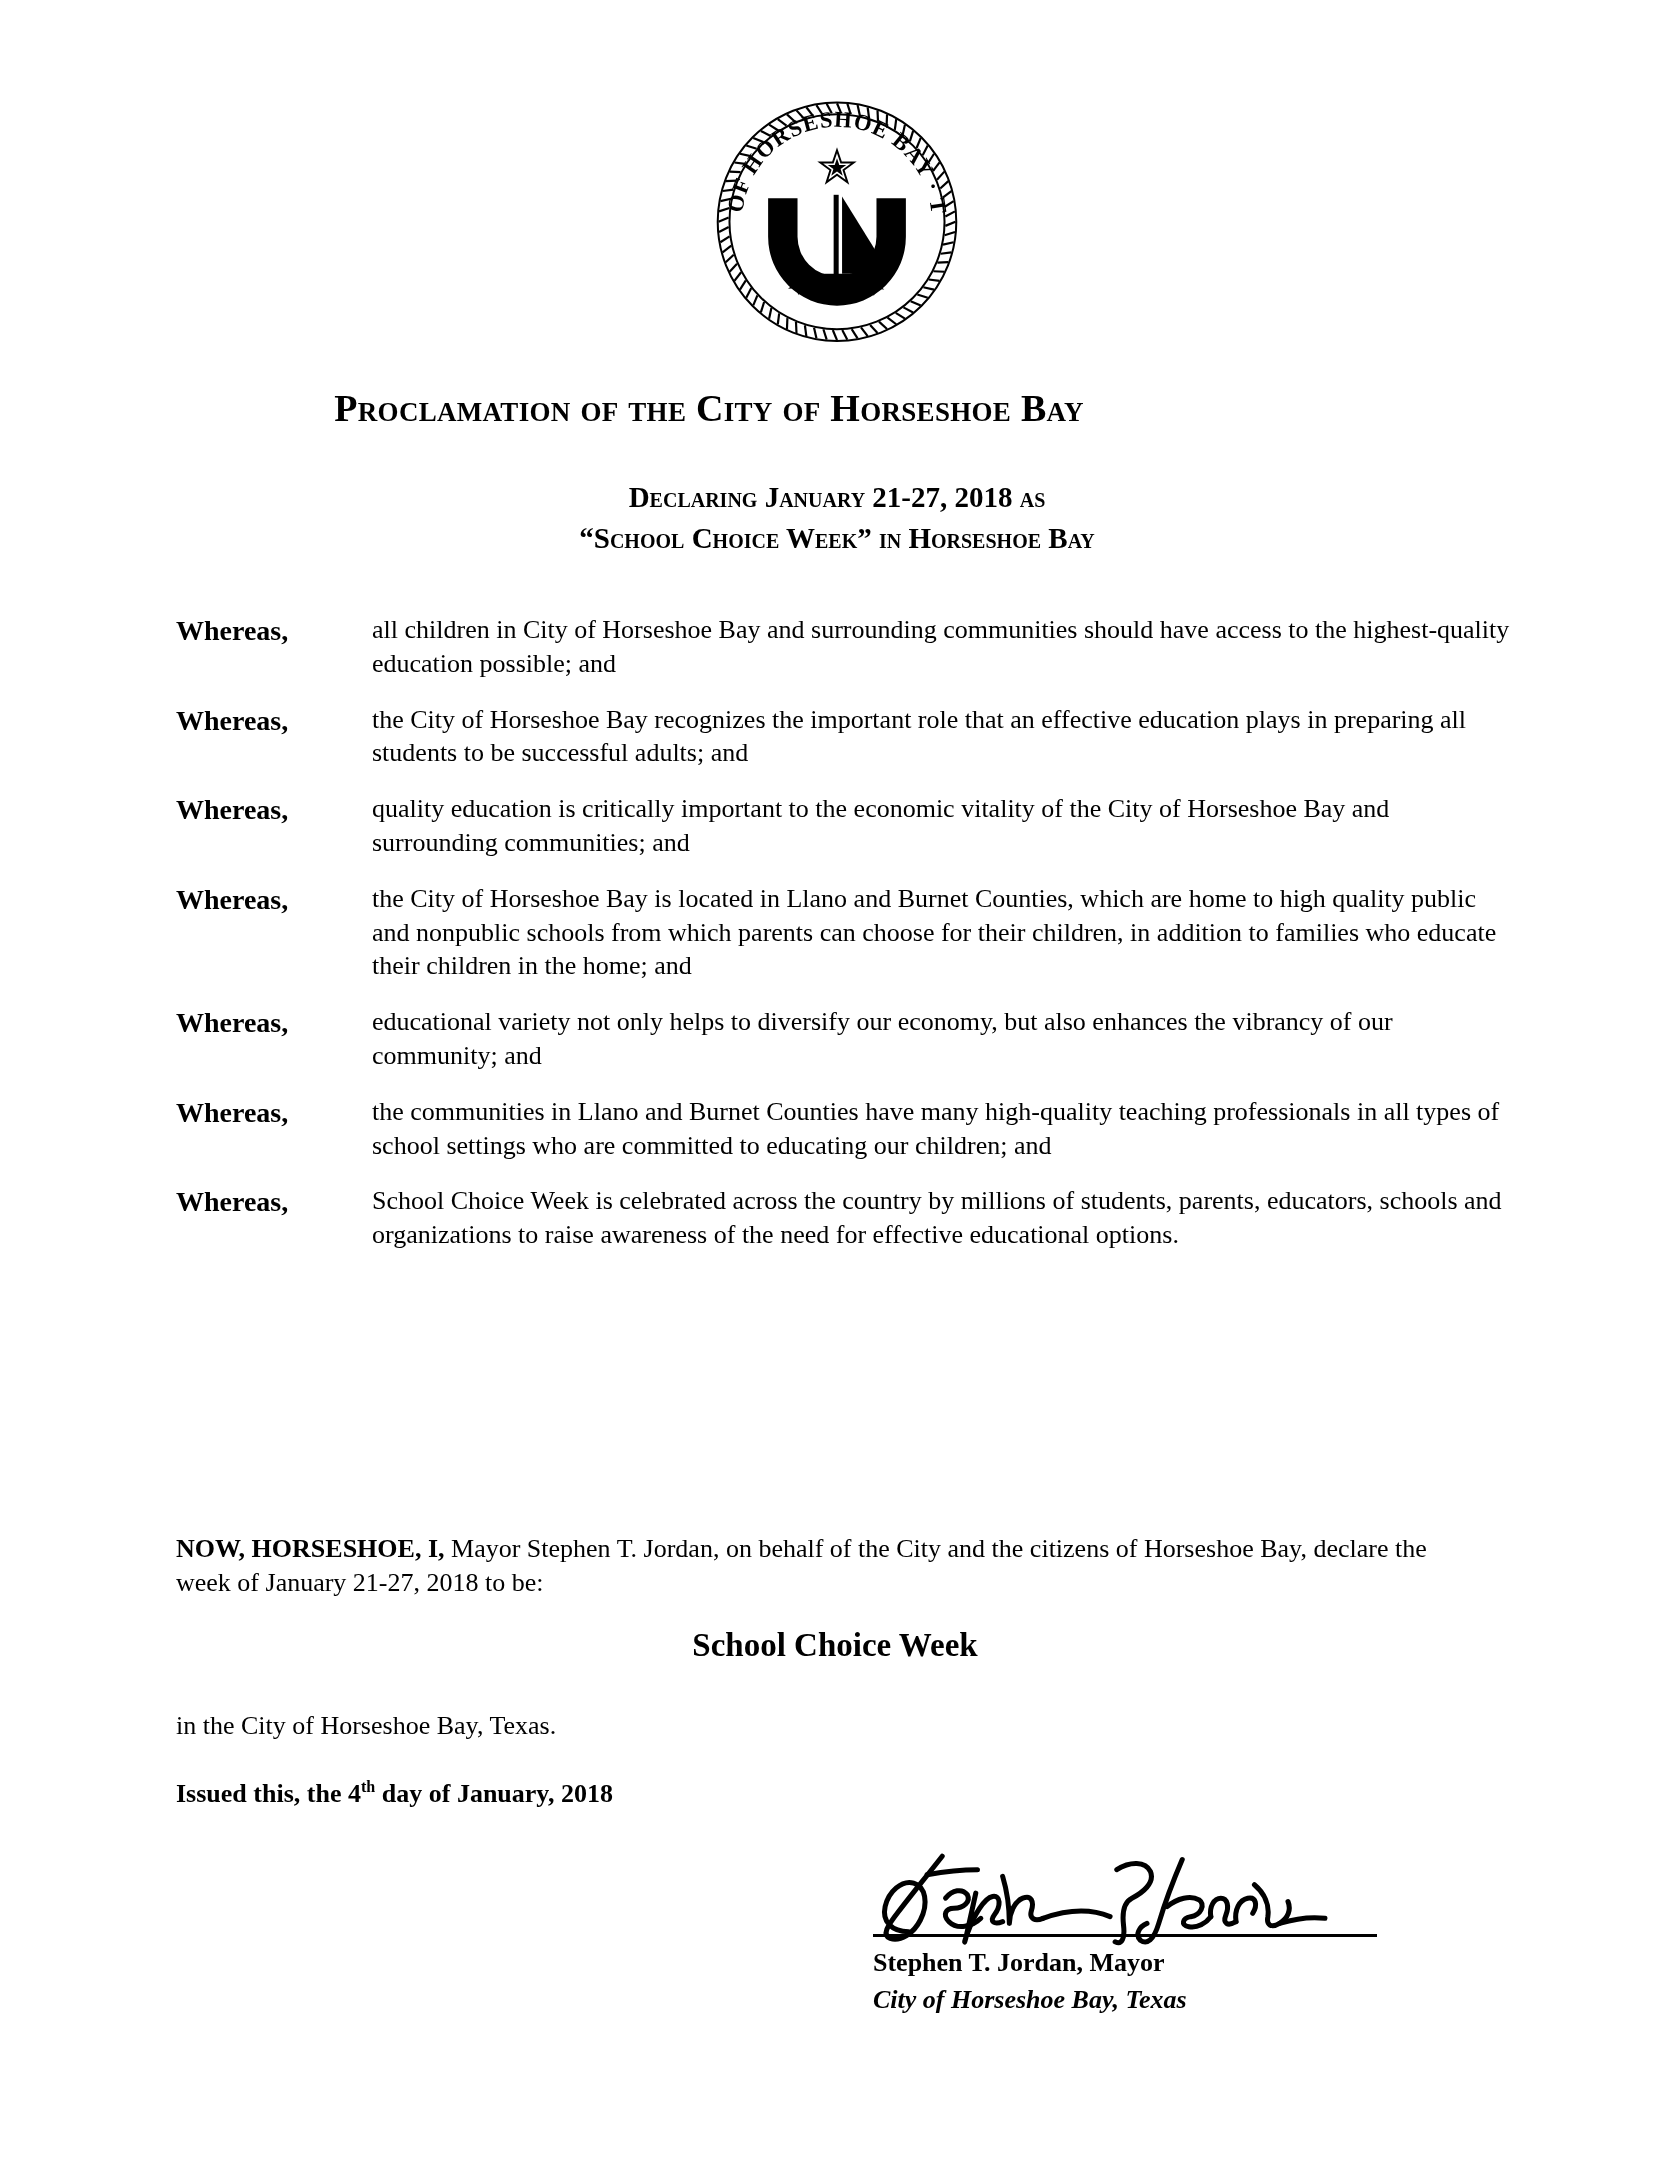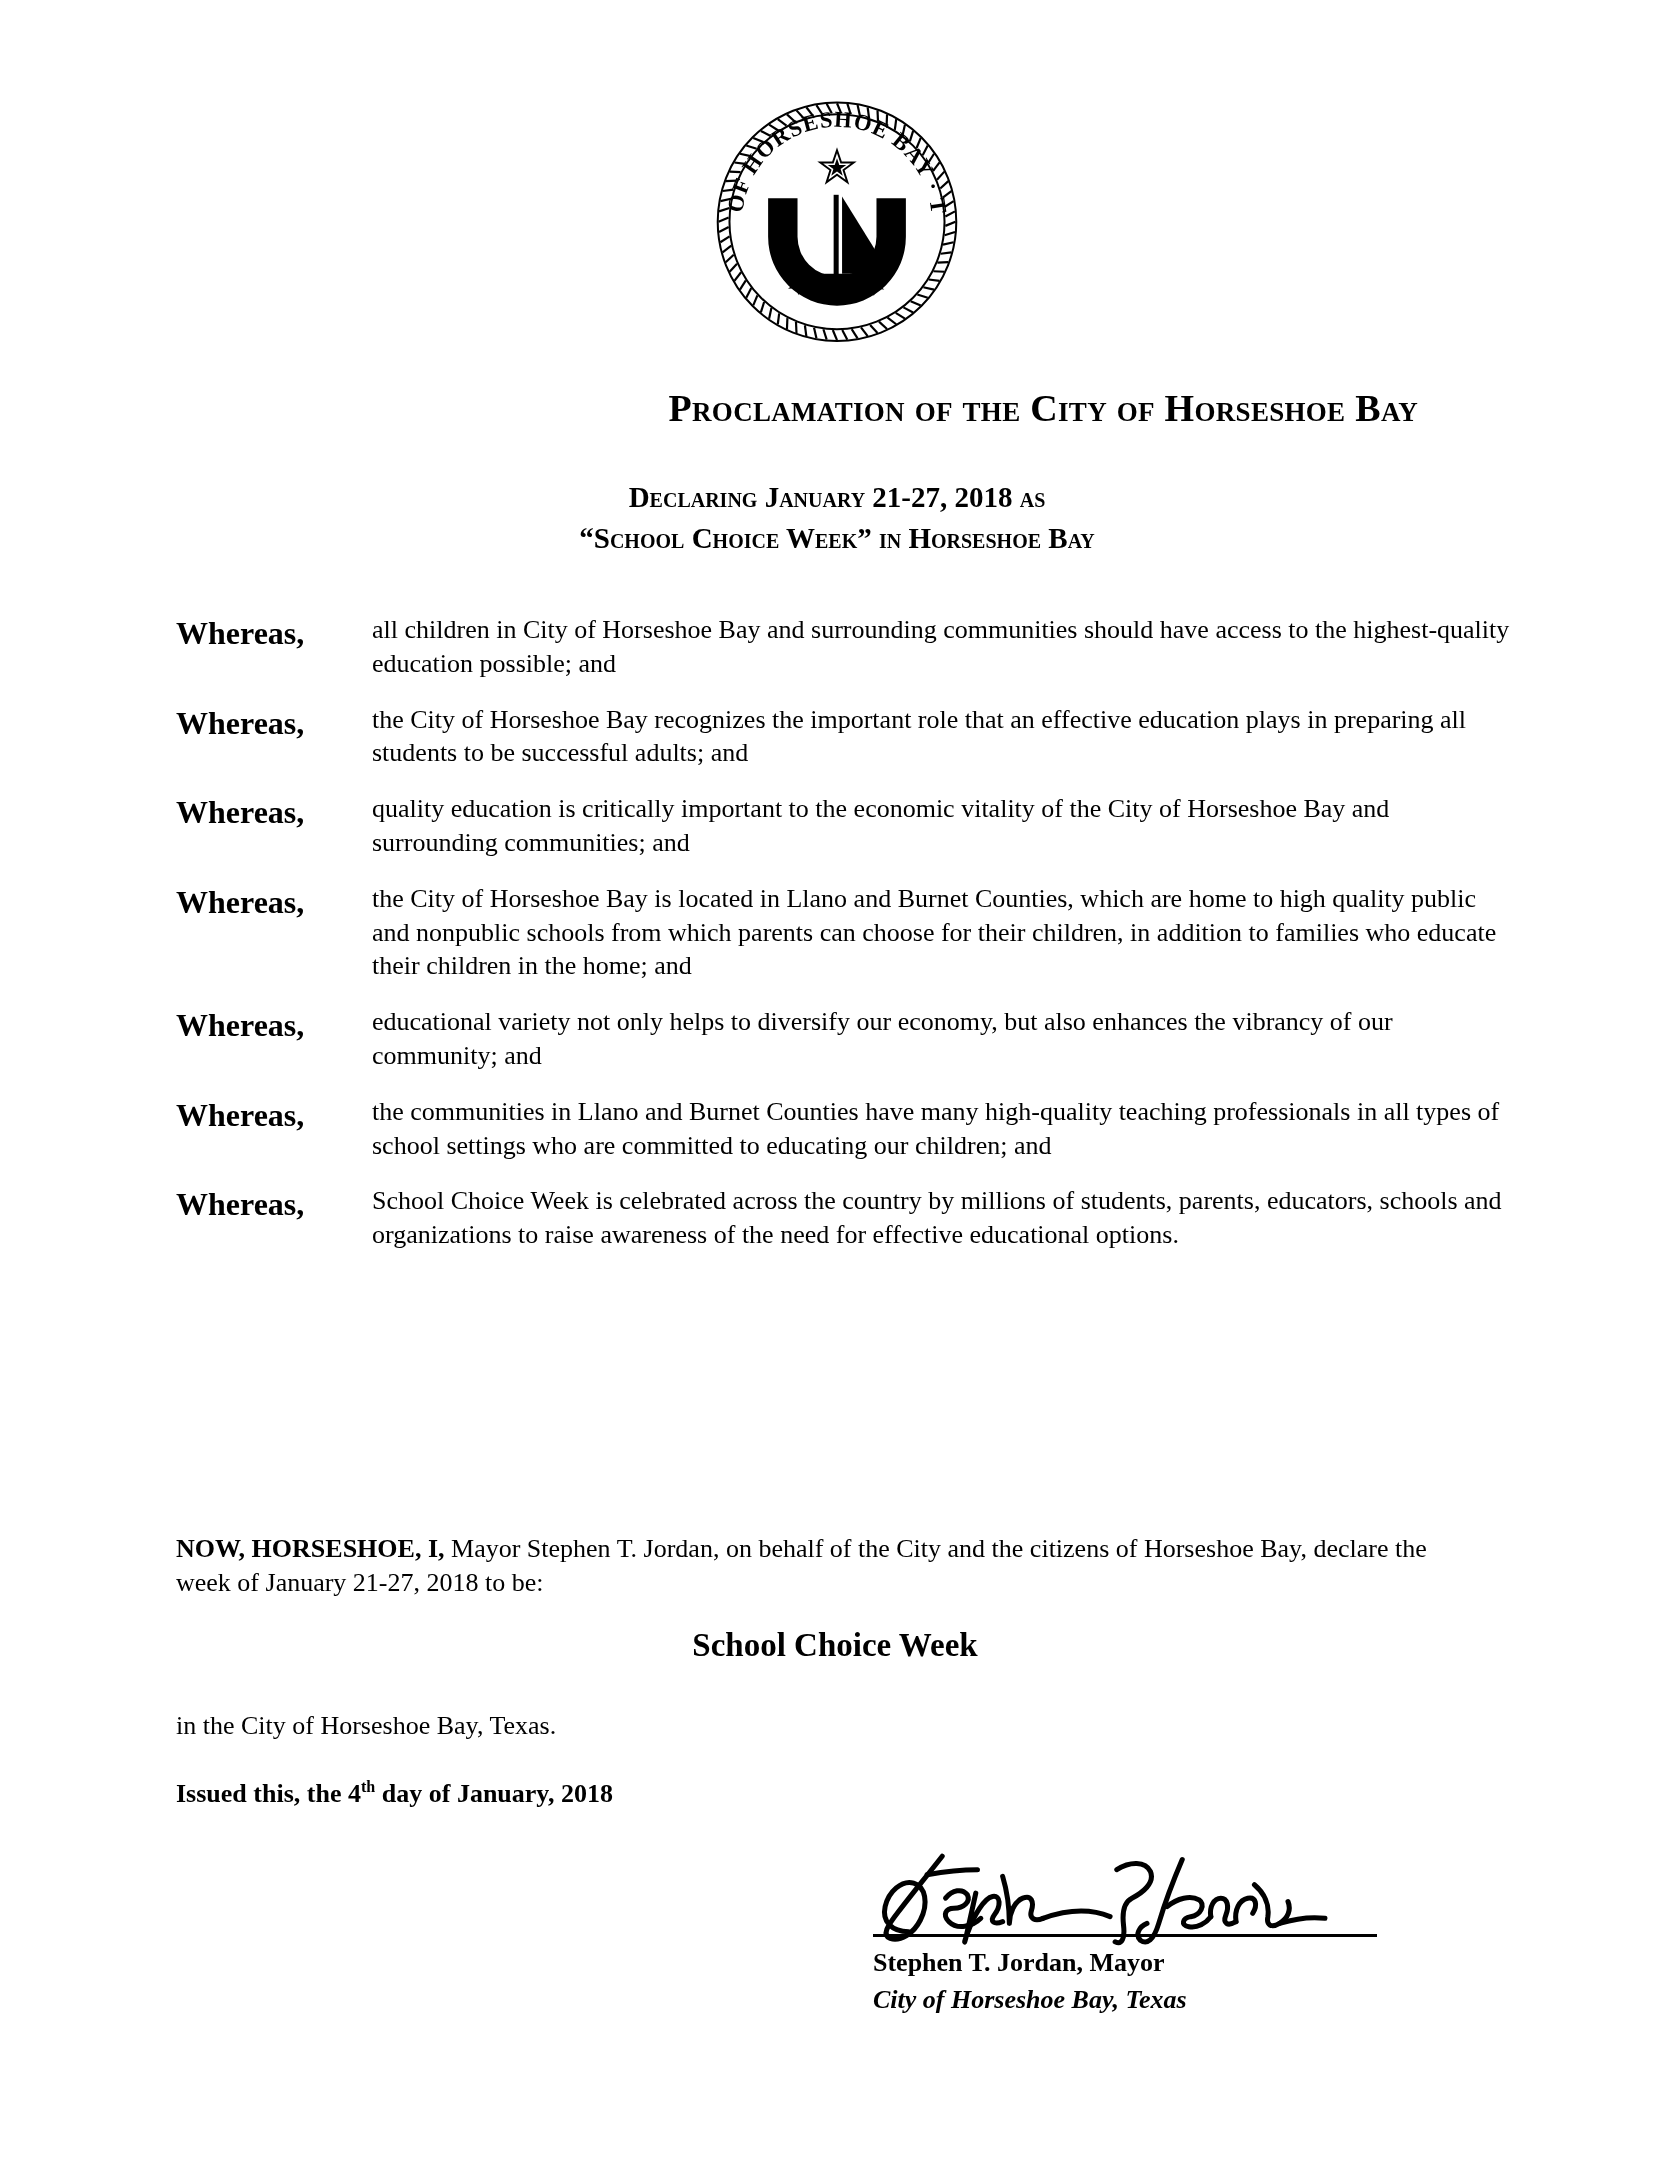--- a/index.html
+++ b/index.html
@@ -31,21 +31,21 @@
     height: 252px;
   }
   .seal-wrap svg { display: block; width: 100%; height: 100%; }
 
   
   .doc-title {
     position: absolute;
     left: 0;
     top: 388px;
     width: 1418px;
-    text-align: right;
+    text-align: center;
     font-size: 38px;
     font-weight: bold;
     font-variant: small-caps;
     letter-spacing: 0.3px;
     line-height: 1.08;
     white-space: nowrap;
   }
   .doc-subtitle {
     position: absolute;
     left: 0;
@@ -66,21 +66,21 @@
     top: 613px;
     width: 1344px;
   }
   .clause {
     display: flex;
     align-items: flex-start;
     margin-bottom: 22px;
   }
   .clause-label {
     flex: 0 0 196px;
-    font-size: 32px;
+    font-size: 28px;
     font-weight: bold;
     line-height: 1.30;
   }
   .clause-text {
     flex: 1 1 auto;
     font-size: 26px;
     line-height: 1.30;
     max-width: 1146px;
   }
 

